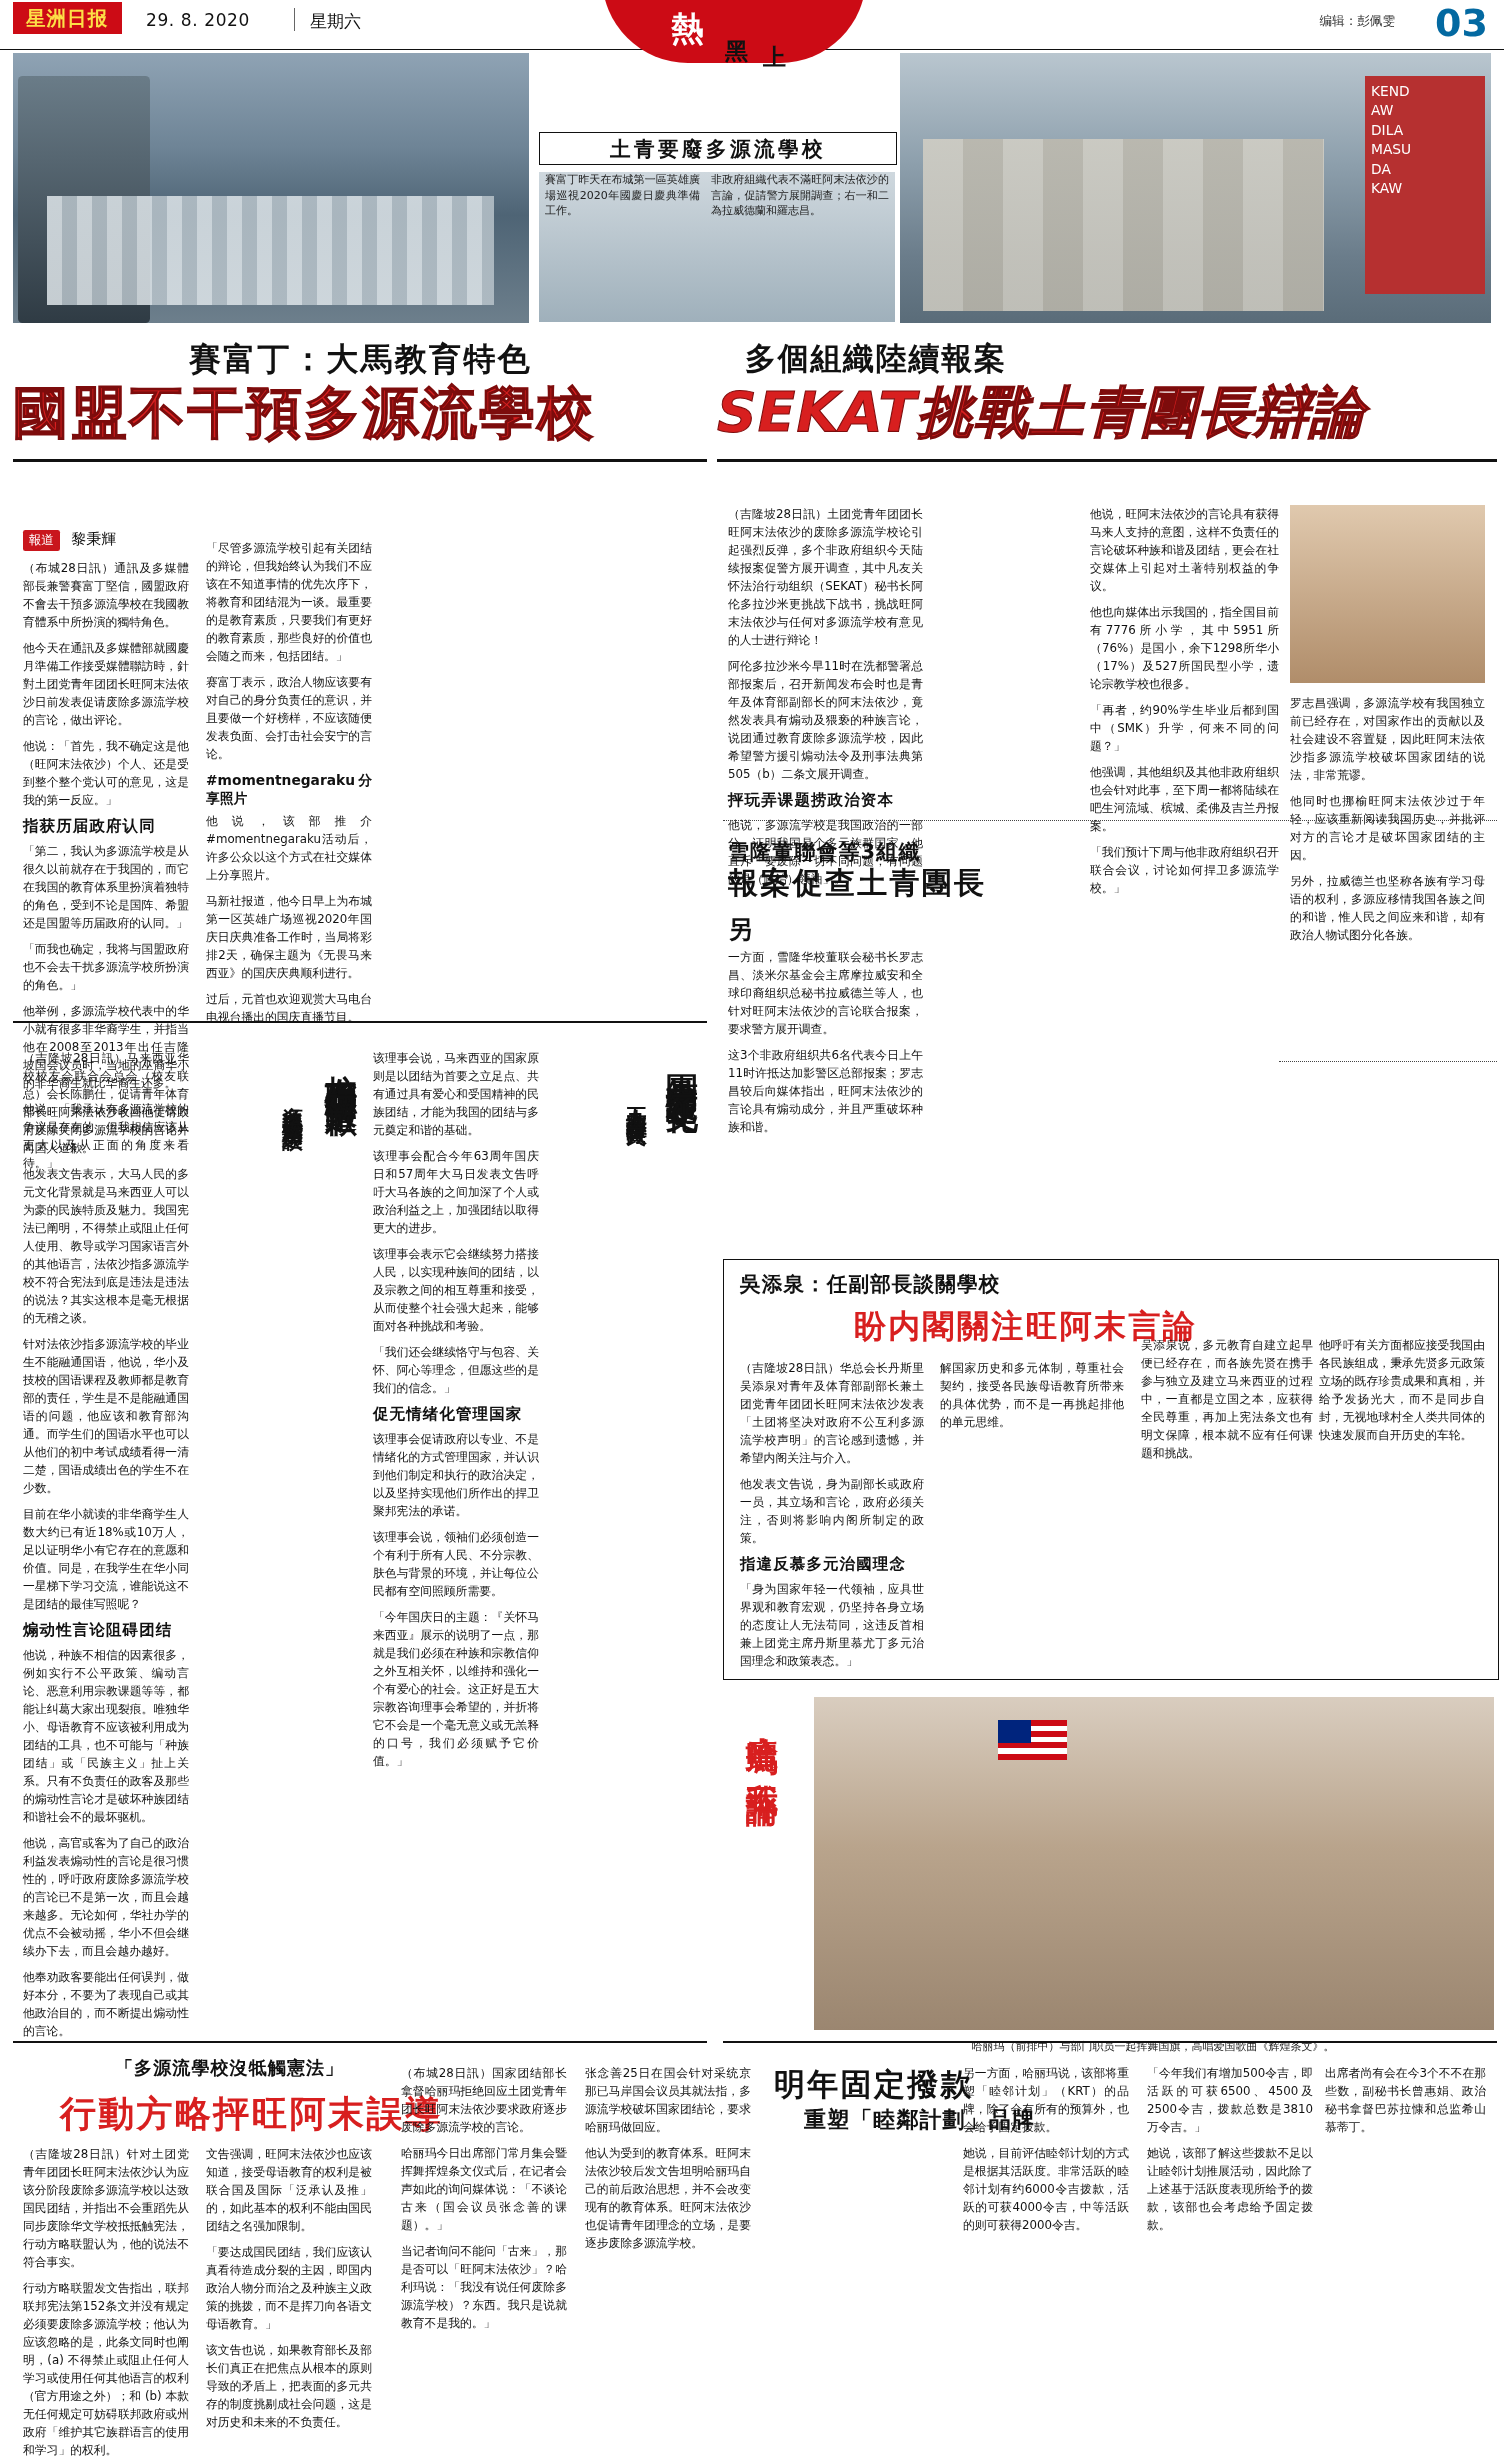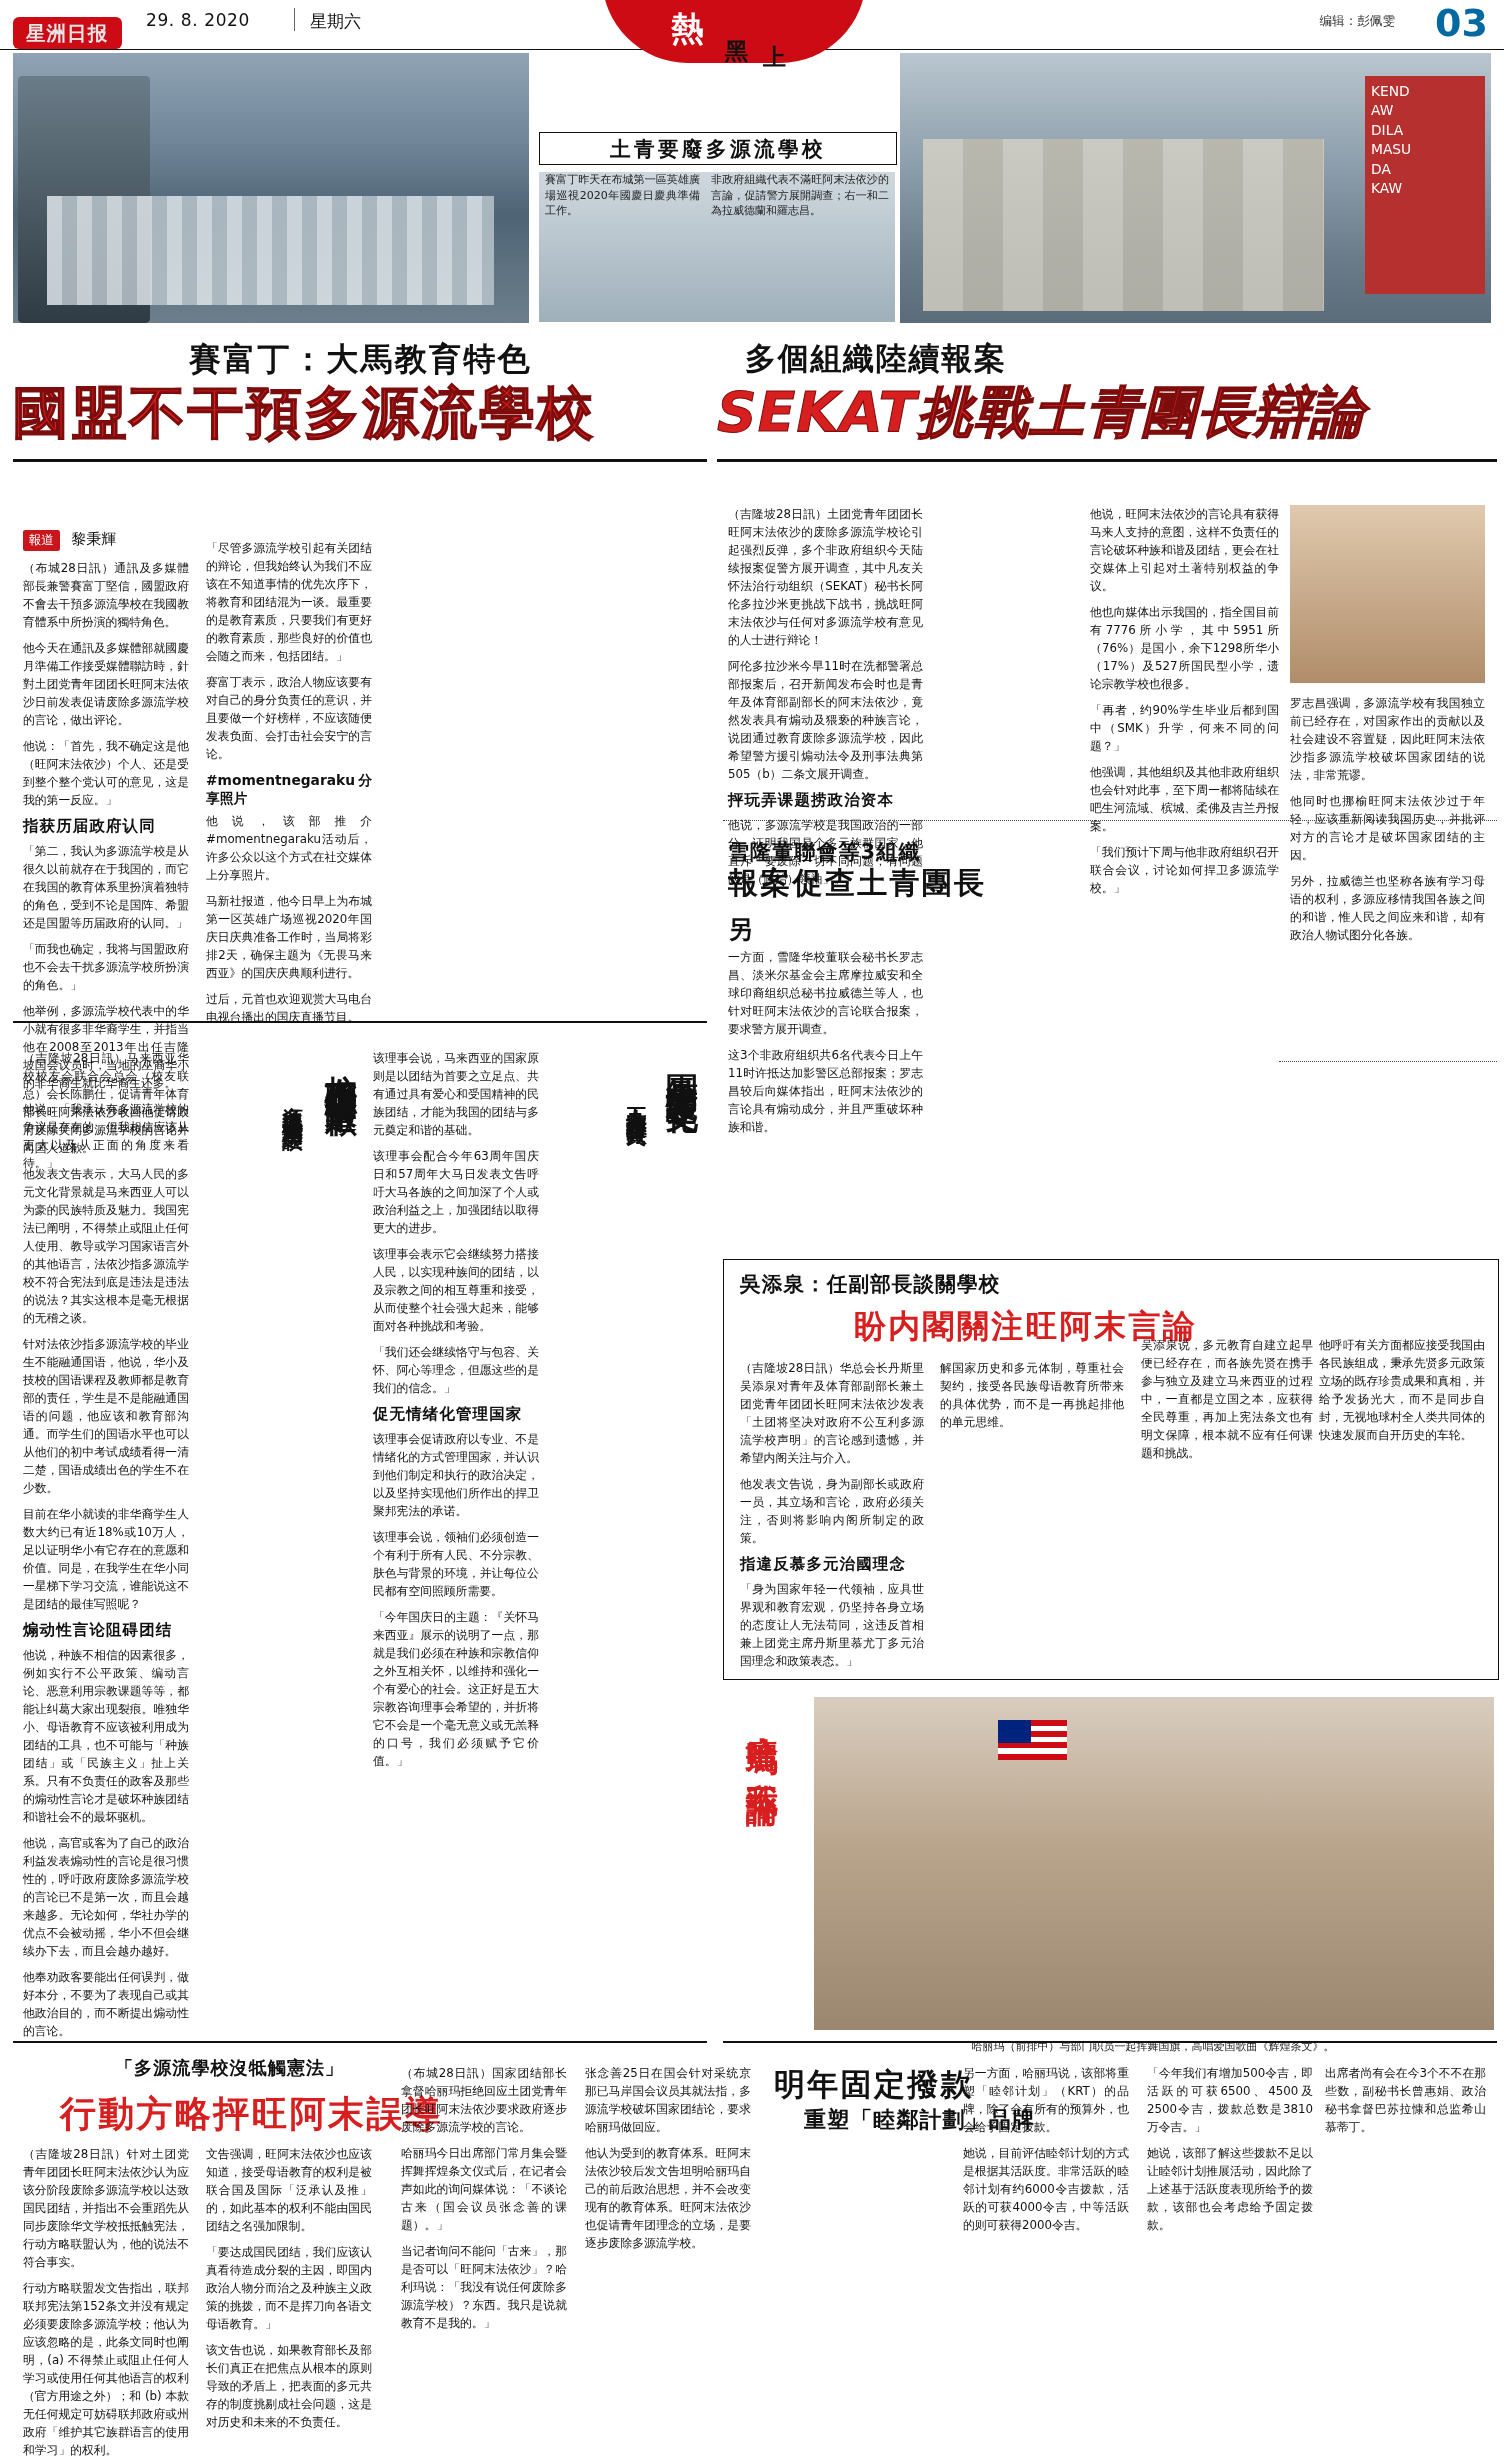--- a/index.html
+++ b/index.html
@@ -1,20 +1,20 @@
 <!DOCTYPE html>
 <html style="font-size:9.2px"><head>
 <meta charset="utf-8">
 <style>
   html,body{margin:0;padding:0;background:#fff;}
   body{width:1504px;height:2462px;font-family:"DejaVu Sans","Liberation Sans",sans-serif;color:#111;position:relative;overflow:hidden;}
   .page{position:relative;width:1504px;height:2462px;background:#fff;}
   
   .masthead{position:absolute;left:0;top:0;width:1504px;height:49px;border-bottom:1.7px solid #111;}
-  .logo{position:absolute;left:12.6px;top:17px;width:109px;height:32px;background:#cc0b15;color:#e5e5e5;font-size:19.5px;font-weight:bold;letter-spacing:1.1px;display:flex;align-items:center;justify-content:center;font-family:"DejaVu Sans",sans-serif;border-radius:6px;}
+  .logo{position:absolute;left:12.6px;top:2px;width:109px;height:32px;background:#cc0b15;color:#fde047;font-size:19.5px;font-weight:bold;letter-spacing:1.1px;display:flex;align-items:center;justify-content:center;font-family:"DejaVu Sans",sans-serif;}
   .mast-date{position:absolute;left:146px;top:10.3px;font-size:17px;color:#111;letter-spacing:0.6px;}
   .mast-sep{position:absolute;left:294px;top:8px;width:1.1px;height:23px;background:#666;}
   .mast-day{position:absolute;left:310px;top:10.3px;font-size:17px;color:#111;}
   .mast-editor{position:absolute;right:109px;top:12.6px;font-size:12.6px;color:#333;}
   .mast-pageno{position:absolute;right:16px;top:1.1px;font-size:38px;font-weight:bold;color:#0369a1;font-family:"DejaVu Sans",sans-serif;}
   .hot-badge{position:absolute;left:602px;top:0px;width:264px;height:68px;}
   .hot-badge .arc{position:absolute;left:0;top:-23px;width:264px;height:86px;background:#cc0b15;border-radius:0 0 132px 132px;}
   .hot-badge .t1{position:absolute;left:69px;top:6.9px;font-size:33px;color:#fff;font-weight:bold;}
   .hot-badge .t2{position:absolute;left:123px;top:36px;font-size:23px;color:#111;font-weight:bold;}
   .hot-badge .t3{position:absolute;left:161px;top:42px;font-size:23px;color:#111;font-weight:bold;}

